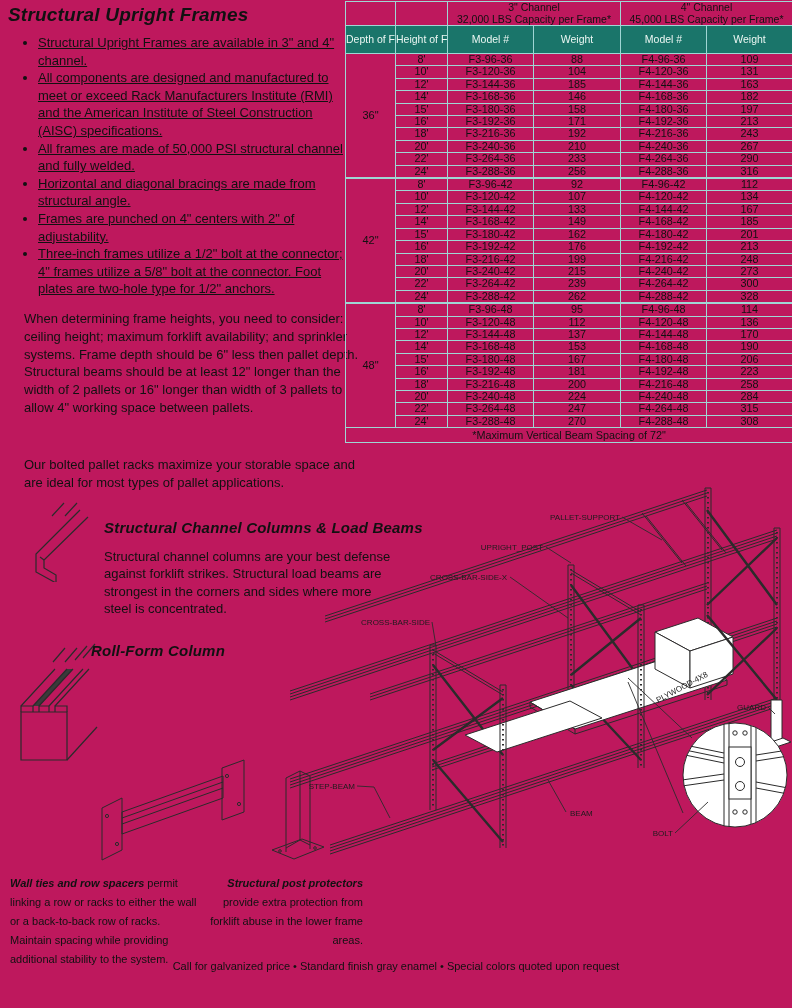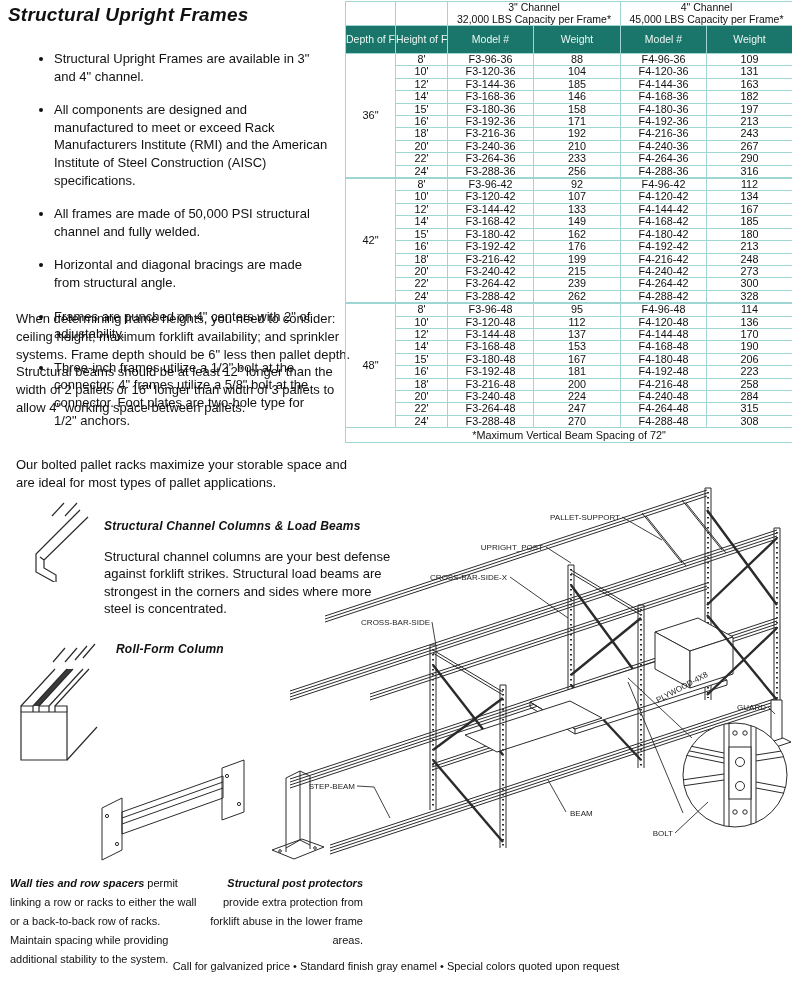--- a/index.html
+++ b/index.html
@@ -1,43 +1,43 @@
 <!DOCTYPE html>
 <html><head>
 <meta charset="utf-8">
 <style>
   html,body{margin:0;padding:0;background:#888;}
-  .page{position:relative;width:792px;height:1008px;background:#ffffff;margin:0 auto;overflow:hidden;
+  .page{position:relative;width:792px;height:1008px;background:#be185d;margin:0 auto;overflow:hidden;
         font-family:"Liberation Sans",sans-serif;color:#111;}
   .abs{position:absolute;}
   
   .title{left:8px;top:4px;font-size:19px;font-weight:bold;font-style:italic;letter-spacing:.2px;}
   .bullets{left:8px;top:34px;width:336px;}
   .bullets ul{margin:0;padding:0 0 0 30px;list-style:disc;}
-  .bullets li{font-size:13px;line-height:17.6px;margin:16px;}
-  .para{left:16px;width:338px;font-size:13px;line-height:17.8px;}
+  .bullets li{font-size:13px;line-height:17.6px;margin:0;text-decoration:underline;}
+  .para{left:24px;width:338px;font-size:13px;line-height:17.8px;}
   .para1{top:310px;}
   .para2{top:456px;}
   
   .tablewrap{left:345px;top:1px;}
   table.spec{border-collapse:collapse;table-layout:fixed;width:447px;}
   table.spec td,table.spec th{border:1px solid #9fd6d4;text-align:center;vertical-align:middle;
       padding:0;font-weight:normal;overflow:hidden;white-space:nowrap;}
   .grouphead th{font-size:10.5px;line-height:11.5px;height:23px;}
   .grouphead td{height:23px;}
   .tealhead th{background:#1a756a;color:#ecf7f3;font-weight:bold;font-size:10.5px;
       line-height:11.5px;height:27px;white-space:normal;}
   tbody td{font-size:10.8px;height:11.4px;line-height:11.4px;}
   tbody td.depth{font-size:11px;}
   tr.group-start td{border-top:2px solid #9fd6d4;}
   tfoot td{font-size:10.8px;font-weight:bold;height:14px;}
   
-  .h2{font-size:12px;font-weight:bold;font-style:italic;letter-spacing:.2px;}
+  .h2{font-size:15px;font-weight:bold;font-style:italic;letter-spacing:.2px;}
   .h2a{left:104px;top:519px;}
-  .h2b{left:116px;top:642px;text-align:center;}
+  .h2b{left:91px;top:642px;text-align:center;}
   .secbody{font-size:13px;line-height:17.4px;}
   .bodya{left:104px;top:548px;width:288px;}
   .bodyb{left:104px;top:671px;width:252px;}
   
   .cap{font-size:11px;line-height:19px;}
   .cap1{left:10px;top:874px;width:194px;}
   .cap2{left:205px;top:874px;width:158px;text-align:right;}
   .lead{font-weight:bold;font-style:italic;}
   .footer{left:0;top:960px;width:792px;text-align:center;font-size:11px;}
   svg text{font-family:"Liberation Sans",sans-serif;}
@@ -194,21 +194,21 @@
             <td>F3-168-42</td>
             <td>149</td>
             <td>F4-168-42</td>
             <td>185</td>
           </tr>
           <tr>
             <td>15'</td>
             <td>F3-180-42</td>
             <td>162</td>
             <td>F4-180-42</td>
-            <td>180</td>
+            <td>201</td>
           </tr>
           <tr>
             <td>16'</td>
             <td>F3-192-42</td>
             <td>176</td>
             <td>F4-192-42</td>
             <td>213</td>
           </tr>
           <tr>
             <td>18'</td>

